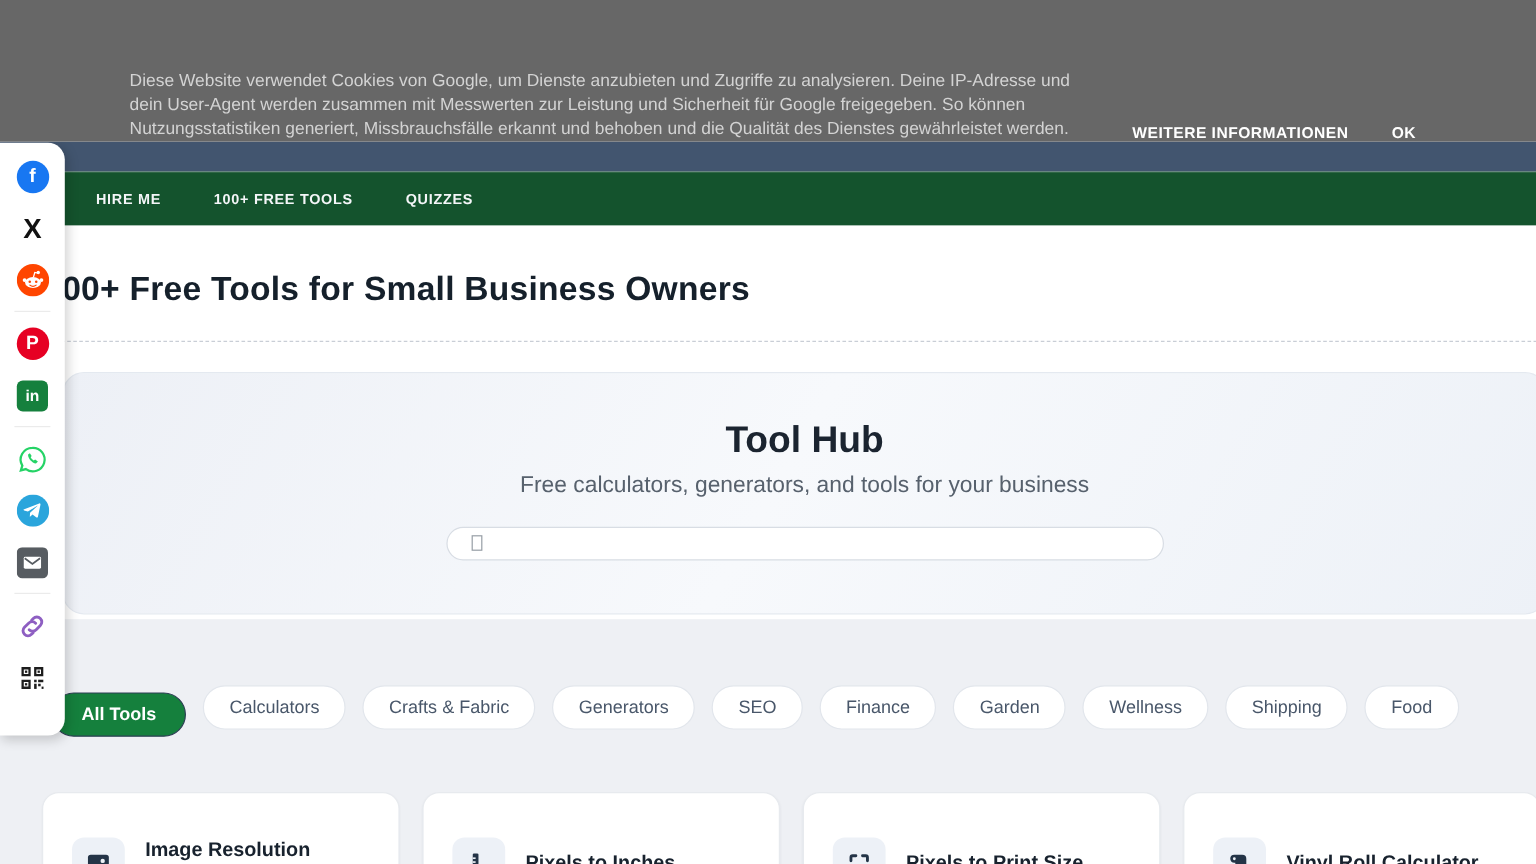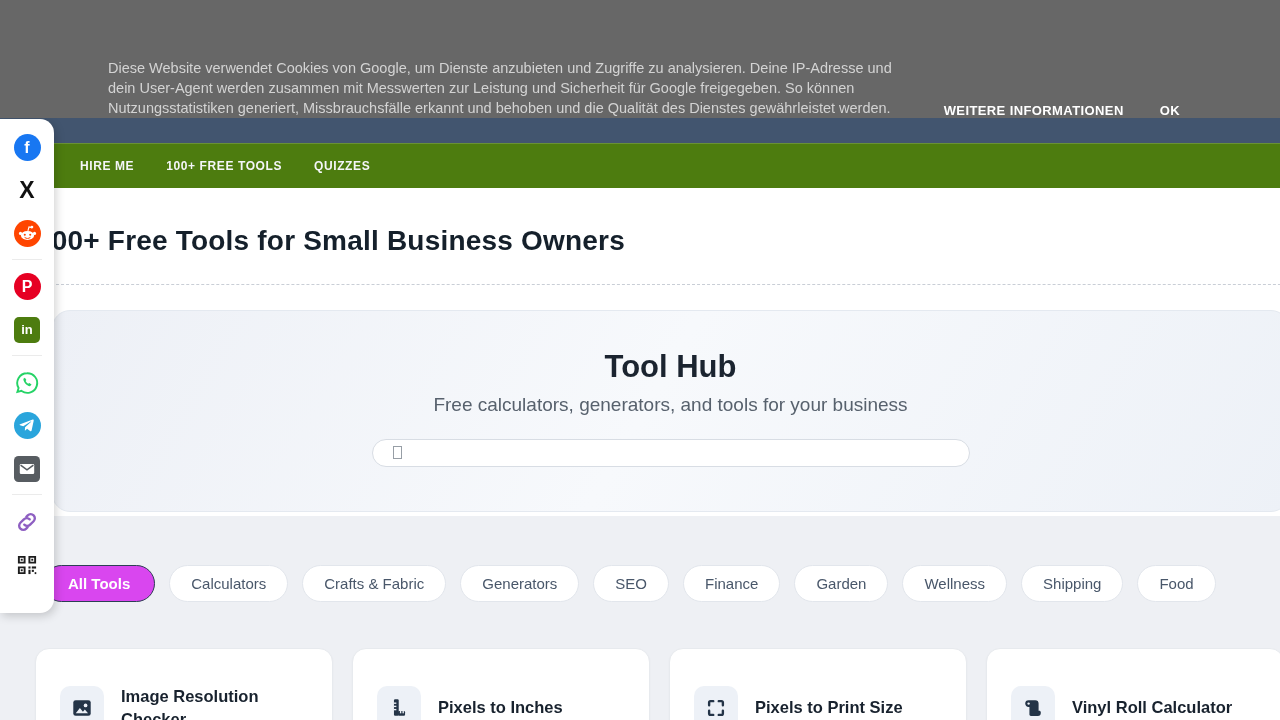--- a/index.html
+++ b/index.html
@@ -10,22 +10,22 @@
   .cookie-banner { position:relative; width:1280px; height:118px; background:#676767;
     display:flex; align-items:flex-end; padding:19px 100px 0 108px; z-index:60; }
   .cookie-text { width:800px; color:#d3d3d3; font-size:14.5px; line-height:20px; }
   .cookie-actions { display:flex; align-items:center; gap:36px; margin-left:44px; margin-top:21px; }
   .cookie-btn { background:none; border:none; color:#ffffff; font-weight:700; font-size:13px;
     letter-spacing:.4px; cursor:pointer; font-family:"Liberation Sans", sans-serif; white-space:nowrap; }
 
   
   .site-header { width:1280px; }
   .header-strip { height:25px; background:#42556f; }
-  .main-nav { height:45px; background:#4d7c0f; border-top:1px solid rgba(255,255,255,.16);
-    display:flex; align-items:center; padding-left:80px; gap:32px; }
+  .main-nav { height:45px; background:#14532d; border-top:1px solid rgba(255,255,255,.16);
+    display:flex; align-items:center; padding-left:80px; gap:44px; }
   .nav-link { color:#f4f6f8; font-size:12px; font-weight:700; letter-spacing:.6px; cursor:pointer; }
 
   
   .heading-wrap { background:#fff; padding:37px 0 0 36px; }
   .page-title { font-size:28px; font-weight:700; color:#15202b; letter-spacing:.2px; }
   .heading-rule { margin-top:27px; border-top:1px dashed #c9ced6; width:1280px; }
 
   
   .hero-card { position:absolute; left:52px; top:310px; width:1237px; height:202px;
     border-radius:18px; border:1px solid #e4e9f0;
@@ -38,21 +38,21 @@
     background:#ffffff; outline:none; padding-left:38px; font-size:13px; color:#333; }
   .missing-glyph { position:absolute; left:21px; top:7px; width:9px; height:13px;
     border:1.2px solid #979ea6; }
 
   
   .tools-section { position:absolute; left:0; top:516px; width:1280px; height:204px; background:#eef0f4; }
   .pills-row { display:flex; align-items:center; gap:14px; margin:49px 0 0 43px; }
   .pill { height:37px; border-radius:19px; background:#ffffff; border:1px solid #e2e6ec;
     color:#49576a; font-size:15px; padding:0 21px; display:flex; align-items:center;
     cursor:pointer; font-family:"Liberation Sans", sans-serif; white-space:nowrap; }
-  .pill.active { background:#d946ef; border-color:#2d3f54; color:#ffffff; font-weight:700; padding:0 24px; }
+  .pill.active { background:#15803d; border-color:#2d3f54; color:#ffffff; font-weight:700; padding:0 24px;margin-top:12px; }
 
   .cards-grid { display:flex; gap:19px; margin:46px 0 0 35px; }
   .tool-card { width:298px; height:120px; flex:none; background:#ffffff; border:1px solid #e7eaee;
     border-radius:14px; box-shadow:0 1px 2px rgba(20,30,50,.04); display:flex; align-items:center;
     gap:17px; padding:0 24px; cursor:pointer; }
   .icon-tile { width:44px; height:44px; flex:none; border-radius:10px; background:#edf1f7;
     display:flex; align-items:center; justify-content:center; }
   .card-title { font-size:16.5px; font-weight:700; color:#18222e; line-height:1.42; }
 
   
@@ -190,21 +190,21 @@
         <path d="M10.9 17.6c1.6 1.2 3.6 1.2 5.2 0" stroke="#FF4500" stroke-width="1" fill="none" stroke-linecap="round"></path>
       </svg>
     </div>
     <div class="share-divider"></div>
     <div class="share-item">
       <span class="badge circle" style="background: rgb(230, 0, 35);">
         <span style="font-size: 16px;">P</span>
       </span>
     </div>
     <div class="share-item">
-      <span class="badge square" style="background: #4d7c0f;">
+      <span class="badge square" style="background: #15803d;">
         <span style="font-size: 13px;">in</span>
       </span>
     </div>
     <div class="share-divider"></div>
     <div class="share-item">
       <svg width="28" height="28" viewBox="0 0 28 28" fill="none" stroke="#25D366" stroke-width="1.9">
         <path d="M14 4.2a9.8 9.8 0 00-8.4 14.8L4.4 23l4.2-1.1A9.8 9.8 0 1014 4.2z"></path>
         <path d="M10.4 9.7c-.3 3 3.1 7 6.6 7.6l1.6-1.8-2.3-1.5-1.2.7c-1.1-.6-2-1.5-2.5-2.6l.8-1.1-1.5-2.2z" fill="#25D366" stroke="none"></path>
       </svg>
     </div>

